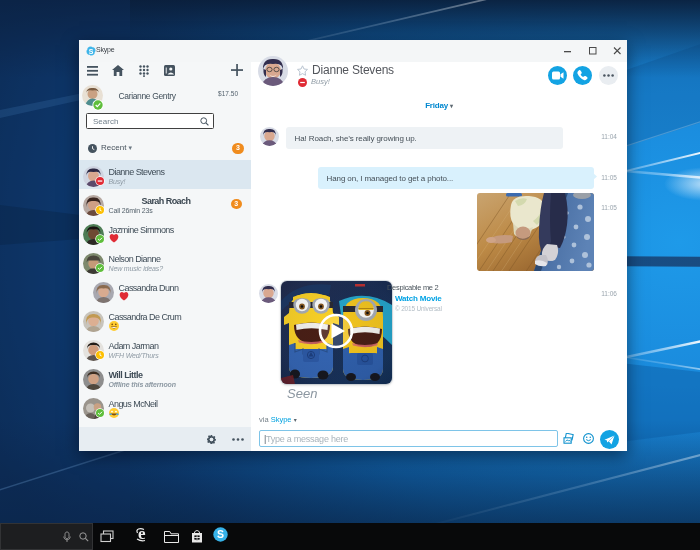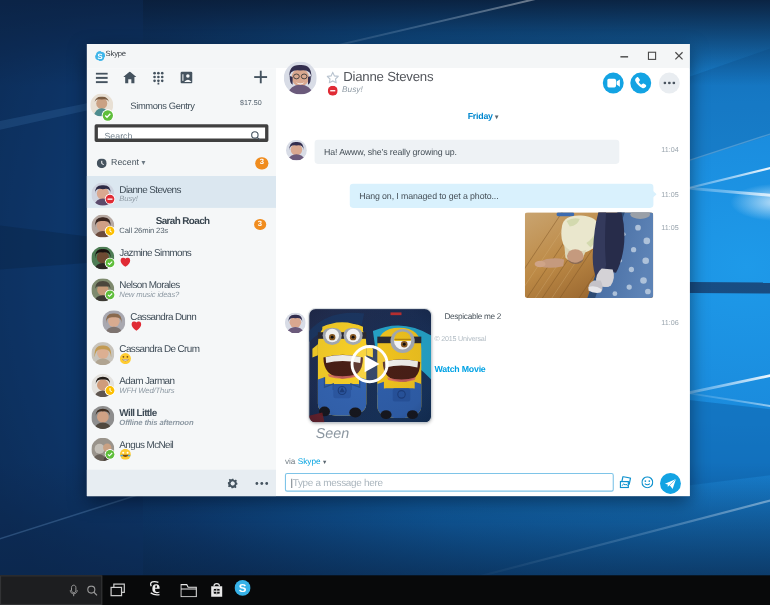--- a/index.html
+++ b/index.html
@@ -141,24 +141,24 @@
             <circle cx="10.5" cy="9" r="5" fill="#caa183"></circle>
             <path d="M4 8 Q5 2.5 10.5 3 Q16 2.5 17 8 Q16 4.5 10.5 5.5 Q5 4.5 4 8 Z" fill="#7a5c42"></path>
             <path d="M3 21 Q5 13.5 10.5 13.5 Q16 13.5 18 21 Z" fill="#4e8d8f"></path>
           </svg>
     </div>
     <svg class="abs bdg-pos2" style="left:13px;top:36.5px" width="12" height="12" viewBox="0 0 12 12">
           <circle cx="6" cy="6" r="5.6" fill="#fff"></circle>
           <circle cx="6" cy="6" r="4.7" fill="#5fbe3c"></circle>
           <path d="M3.7 6 L5.3 7.6 L8.3 4.4" stroke="#fff" stroke-width="1.2" fill="none"></path>
         </svg>
-    <div class="abs" style="left:39.5px;top:29px;font-size:8.5px;letter-spacing:-0.35px;color:#414f5a;">Simmons Gentry</div>
+    <div class="abs" style="left:39.5px;top:29px;font-size:8.5px;letter-spacing:-0.35px;color:#414f5a;">Carianne Gentry</div>
     <div class="abs" style="right:13px;top:27.5px;font-size:6.5px;color:#54626e;">$17.50</div>
 
-    <div class="abs" style="left:7px;top:50.5px;width:158px;height:16px;background:#fff;border:3px solid #404040;border-radius:1.5px;">
+    <div class="abs" style="left:7px;top:50.5px;width:128px;height:16px;background:#fff;border:1px solid #404040;border-radius:1.5px;">
       <div style="position:absolute;left:6px;top:3px;font-size:8px;color:#73818c;">Search</div>
       <svg style="position:absolute;right:4px;top:3px" width="9" height="9" viewBox="0 0 9 9">
             <circle cx="3.7" cy="3.7" r="2.9" fill="none" stroke="#45535f" stroke-width="1"></circle>
             <path d="M5.9 5.9 L8.4 8.4" stroke="#45535f" stroke-width="1.1"></path>
           </svg>
     </div>
 
     <svg class="abs" style="left:9px;top:81.5px" width="9" height="9" viewBox="0 0 9 9">
           <circle cx="4.5" cy="4.5" r="4.5" fill="#45535f"></circle>
           <path d="M4.5 2.2 L4.5 4.7 L6.3 5.6" stroke="#fff" stroke-width="0.9" fill="none"></path>
@@ -222,21 +222,21 @@
               <rect width="21" height="21" fill="#7e8a6e"></rect>
               <circle cx="10.5" cy="10.5" r="5.2" fill="#c59a78"></circle>
               <path d="M3.5 9.5 Q3.5 2.5 10.5 2.5 Q17.5 2.5 17.5 9.5 L16 7.5 L5 7.5 Z" fill="#4a463c"></path>
               <path d="M2.5 21 Q4.5 15.5 10.5 15.5 Q16.5 15.5 18.5 21 Z" fill="#3c3a34"></path>
             </svg></div>
       <svg class="badge bdg-pos" style="border:none" width="11" height="11" viewBox="0 0 11 11">
             <circle cx="5.5" cy="5.5" r="5.3" fill="#fff"></circle>
             <circle cx="5.5" cy="5.5" r="4.4" fill="#5fbe3c"></circle>
             <path d="M3.4 5.5 L4.9 7 L7.7 4.2" stroke="#fff" stroke-width="1.1" fill="none"></path>
           </svg>
-      <div class="nm">Nelson Morales</div>
+      <div class="nm">Nelson Dianne</div>
       <div class="st">New music ideas?</div>
     </div>
 
     <div class="row" style="top:214px;margin-left:10px;">
       <div class="av"><svg width="21" height="21" viewBox="0 0 21 21">
               <rect width="21" height="21" fill="#a8a8b0"></rect>
               <circle cx="10.5" cy="10" r="5.3" fill="#d8ab90"></circle>
               <path d="M3.5 12 Q2.5 2.5 10.5 3 Q18.5 2.5 17.5 12 Q17.5 5.5 10.5 6.5 Q3.5 5.5 3.5 12 Z" fill="#8a6a4e"></path>
               <path d="M2.5 21 Q4.5 15 10.5 15 Q16.5 15 18.5 21 Z" fill="#7e7470"></path>
             </svg></div>
@@ -373,21 +373,21 @@
 
     <div class="abs" style="left:9px;top:64.5px;width:19px;height:19px;border-radius:50%;overflow:hidden;">
       <svg width="19" height="19" viewBox="0 0 18 18">
             <rect width="18" height="18" fill="#d8dce6"></rect>
             <circle cx="9" cy="8.5" r="5" fill="#d9a890"></circle>
             <path d="M3 9 Q2.5 1.5 9 2 Q15.5 1.5 15 9 Q15 4 9 5 Q3 4 3 9 Z" fill="#332e4e"></path>
             <path d="M1.5 18 Q3.5 12.5 9 12.5 Q14.5 12.5 16.5 18 Z" fill="#6b5a7b"></path>
           </svg>
     </div>
     <div class="abs" style="left:34.5px;top:64.5px;width:277px;height:22px;background:#eef2f5;border-radius:3px;">
-      <div style="position:absolute;left:9px;top:7px;font-size:8px;letter-spacing:-0.1px;color:#454f57;">Ha! Awww, she’s really growing up.</div>
+      <div style="position:absolute;left:9px;top:7px;font-size:8px;letter-spacing:-0.1px;color:#454f57;">Ha! Roach, she’s really growing up.</div>
     </div>
     <div class="abs" style="right:10px;top:71px;font-size:6.5px;color:#9aa5ae;">11:04</div>
 
     <div class="abs" style="left:66.5px;top:105px;width:276px;height:22px;background:#d9f1fd;border-radius:3px;">
       <div style="position:absolute;left:9px;top:7px;font-size:8px;letter-spacing:-0.1px;color:#454f57;">Hang on, I managed to get a photo...</div>
       <svg style="position:absolute;right:-3.5px;top:6px" width="4" height="7" viewBox="0 0 4 7">
             <path d="M0 0 L4 3.5 L0 7 Z" fill="#d9f1fd"></path>
           </svg>
     </div>
     <div class="abs" style="right:10px;top:111.5px;font-size:6.5px;color:#9aa5ae;">11:05</div>
@@ -531,22 +531,22 @@
               <stop offset="0" stop-color="#0a1228" stop-opacity="0"></stop>
               <stop offset="0.72" stop-color="#0a1228" stop-opacity="0.08"></stop>
               <stop offset="1" stop-color="#0a1228" stop-opacity="0.32"></stop>
             </radialGradient>
         <rect width="111" height="103" fill="url(#vig)"></rect>
 
         <circle cx="55" cy="50" r="16" fill="rgba(255,255,255,0.13)" stroke="#fff" stroke-width="2.6"></circle>
         <path d="M50.5 42.5 L64 50 L50.5 57.5 Z" fill="#fff"></path>
       </svg>
     </div>
-    <div class="abs" style="left:153px;top:221px;font-size:7.5px;letter-spacing:-0.3px;color:#4a545c;">Despicable me 2</div>
-    <div class="abs" style="left:144px;top:231.5px;font-size:8px;letter-spacing:-0.2px;font-weight:bold;color:#00a2e4;margin-top:37px;">Watch Movie</div>
+    <div class="abs" style="left:136px;top:221px;font-size:7.5px;letter-spacing:-0.3px;color:#4a545c;">Despicable me 2</div>
+    <div class="abs" style="left:144px;top:231.5px;font-size:8px;letter-spacing:-0.2px;font-weight:bold;color:#00a2e4;">Watch Movie</div>
     <div class="abs" style="left:144px;top:242.5px;font-size:6.5px;letter-spacing:-0.2px;color:#b2bcc4;">© 2015 Universal</div>
     <div class="abs" style="right:10px;top:228px;font-size:6.5px;color:#9aa5ae;">11:06</div>
     <div class="abs" style="left:36px;top:324px;font-size:13px;color:#8b96a0;font-style:italic;">Seen</div>
 
     <div class="abs" style="left:8px;top:352.5px;font-size:7.5px;color:#77828a;">via <span style="color:#00a2e0;">Skype</span> <span style="font-size:6px;color:#5b6770;">▾</span></div>
     <div class="abs" style="left:8px;top:367.5px;width:299px;height:17.5px;background:#fff;border:1px solid #7ec4e8;border-radius:2px;">
       <div style="position:absolute;left:4px;top:3px;font-size:9px;letter-spacing:-0.25px;color:#a9b4bc;"><span style="color:#55626c;">|</span>Type a message here</div>
     </div>
     <svg class="abs" style="left:312px;top:371px" width="11" height="11" viewBox="0 0 11 11">
           <g fill="none" stroke="#1092ce" stroke-width="1.1">

